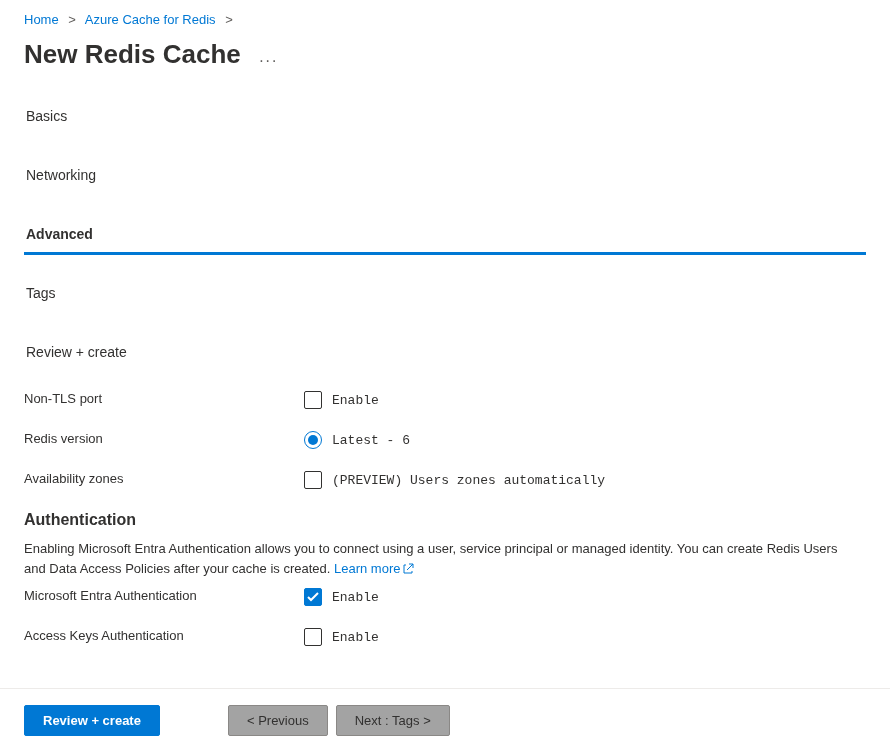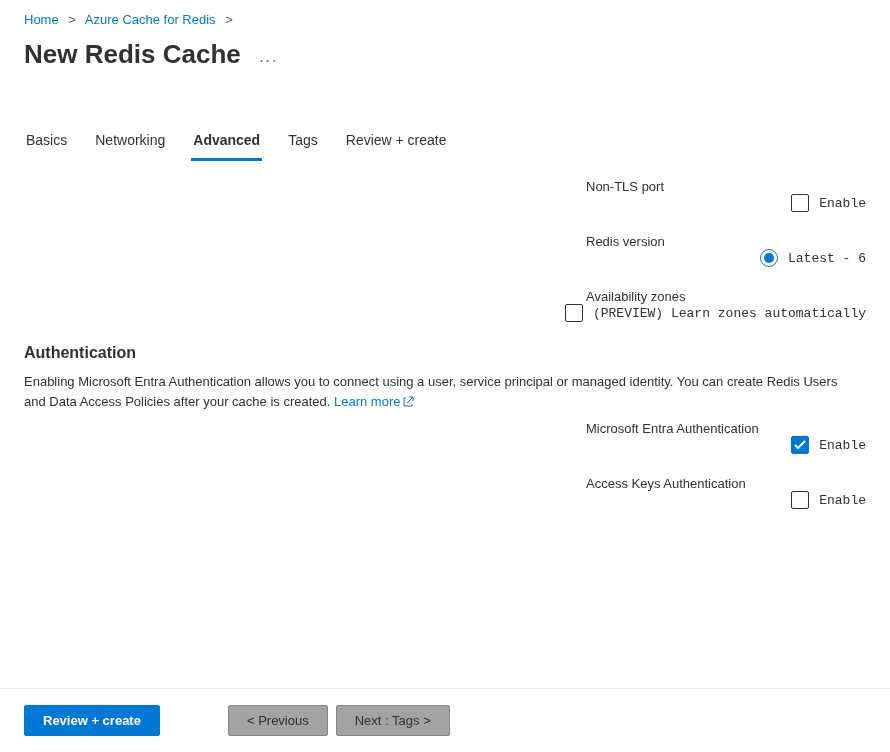--- a/index.html
+++ b/index.html
@@ -40,41 +40,41 @@
       color: #605e5c;
       font-size: 16px;
       cursor: pointer;
       padding: 0 4px;
       letter-spacing: 1px;
     }
     .tabs {
       display: flex;
       gap: 24px;
       padding: 0 24px;
-      margin-top: 36px;
+      margin-top: 12px;
+      flex-direction: column;
     }
     .tab {
       font-size: 14px;
       color: #323130;
       padding: 6px 2px 10px 2px;
       cursor: pointer;
       border-bottom: 3px solid transparent;
     }
     .tab.active {
       font-weight: 600;
       border-bottom-color: #0078d4;
     }
     .form-area {
       padding: 18px 24px 0;
     }
     .form-row {
       display: flex;
-      align-items: flex-end;
+      align-items: flex-start;
       margin-bottom: 22px;
-      flex-direction: column;
     }
     .form-row .label {
       width: 280px;
       color: #323130;
       font-size: 13px;
     }
     .control-group {
       display: flex;
       align-items: center;
       gap: 10px;
@@ -218,21 +218,21 @@
       <span class="control-label">Latest - 6</span>
     </div>
   </div>
 
   <div class="form-row">
     <div class="label">Availability zones</div>
     <div class="control-group">
       <span class="checkbox">
         
       </span>
-      <span class="control-label">(PREVIEW) Learn zones automatically</span>
+      <span class="control-label">(PREVIEW) Users zones automatically</span>
     </div>
   </div>
 
   <div class="section-heading">Authentication</div>
   <p class="section-description">
     <span>Enabling Microsoft Entra Authentication allows you to connect using a user, service principal or managed identity. You can create Redis Users and Data Access Policies after your cache is created. </span><a><span>Learn more</span><span class="ext-link-icon"><svg width="12" height="12" viewBox="0 0 12 12" fill="none">
             <path d="M4 2H2v8h8V8M7 1h4v4M11 1L5 7" stroke="#0078d4" stroke-width="1"></path>
           </svg></span></a>
   </p>
 

